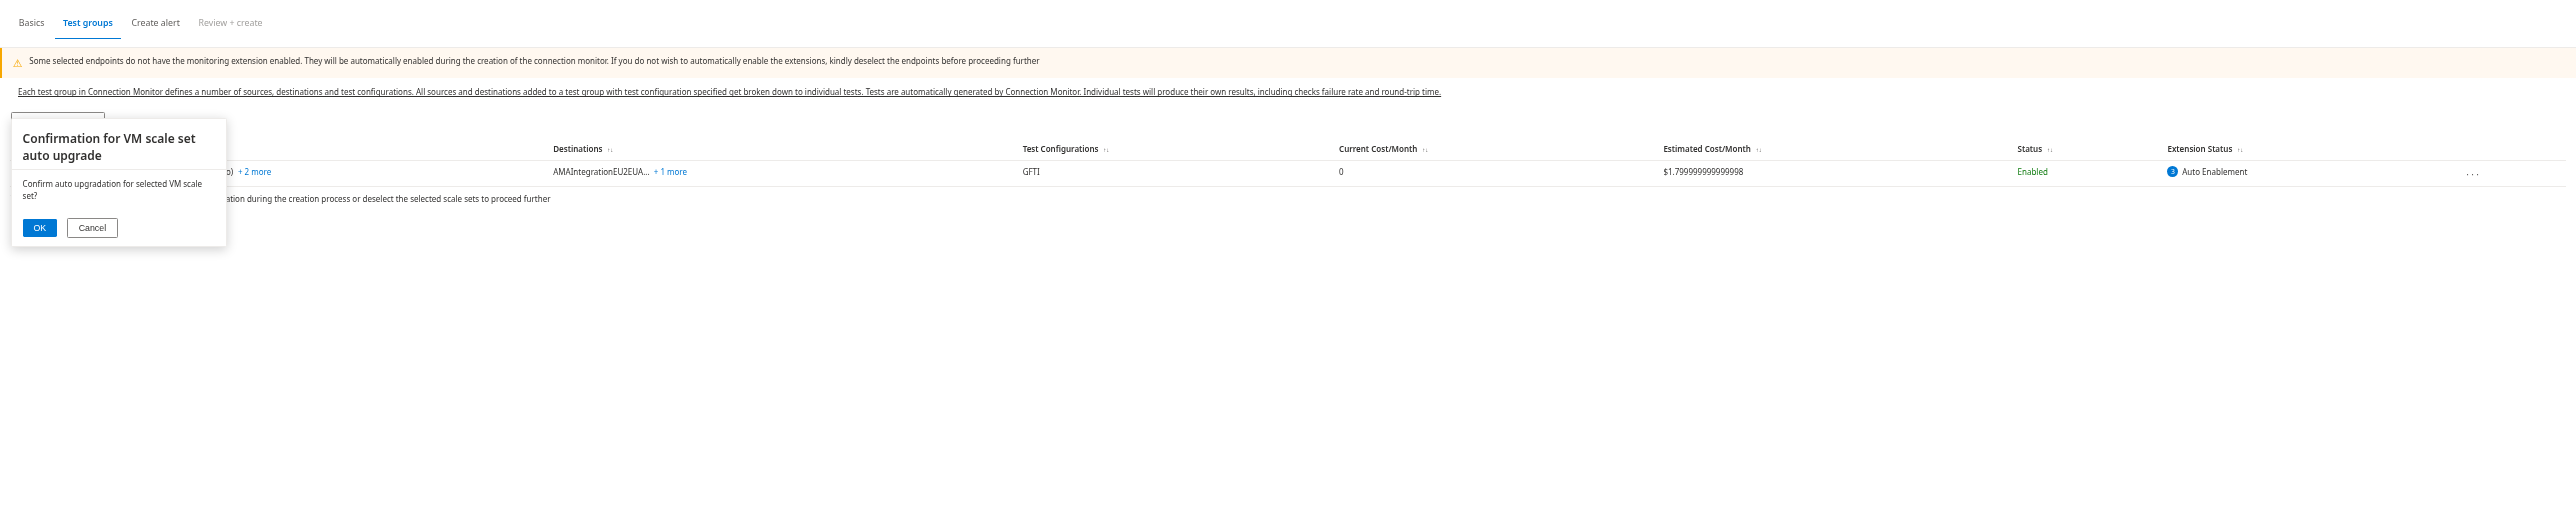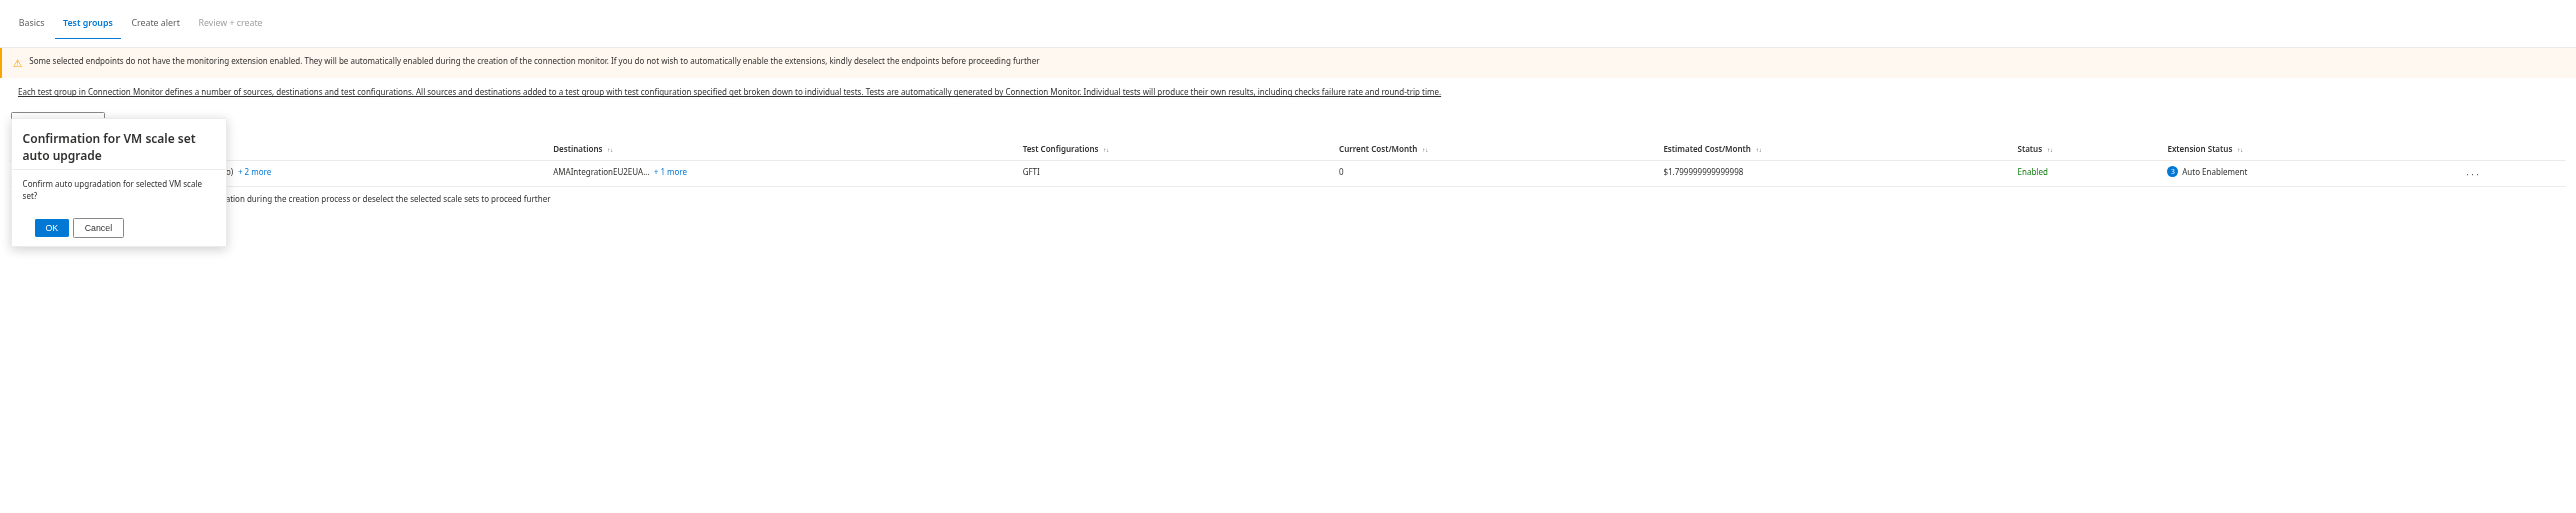--- a/index.html
+++ b/index.html
@@ -180,23 +180,22 @@
     }
     .modal-body {
       padding: 8px 10.8px;
       font-size: 8px;
       color: #323130;
       line-height: 1.5;
     }
     .modal-footer {
       padding: 8px 10.8px;
       display: flex;
-      gap: 4px;
-      align-items: center;
-      margin-left: 12px;
+      gap: 10px;
+      align-items: center;
     }
     .btn-primary {
       background: #0078d4;
       color: #fff;
       border: none;
       padding: 4px 10.8px;
       font-size: 8.8px;
       cursor: pointer;
       border-radius: 1.4px;
     }

